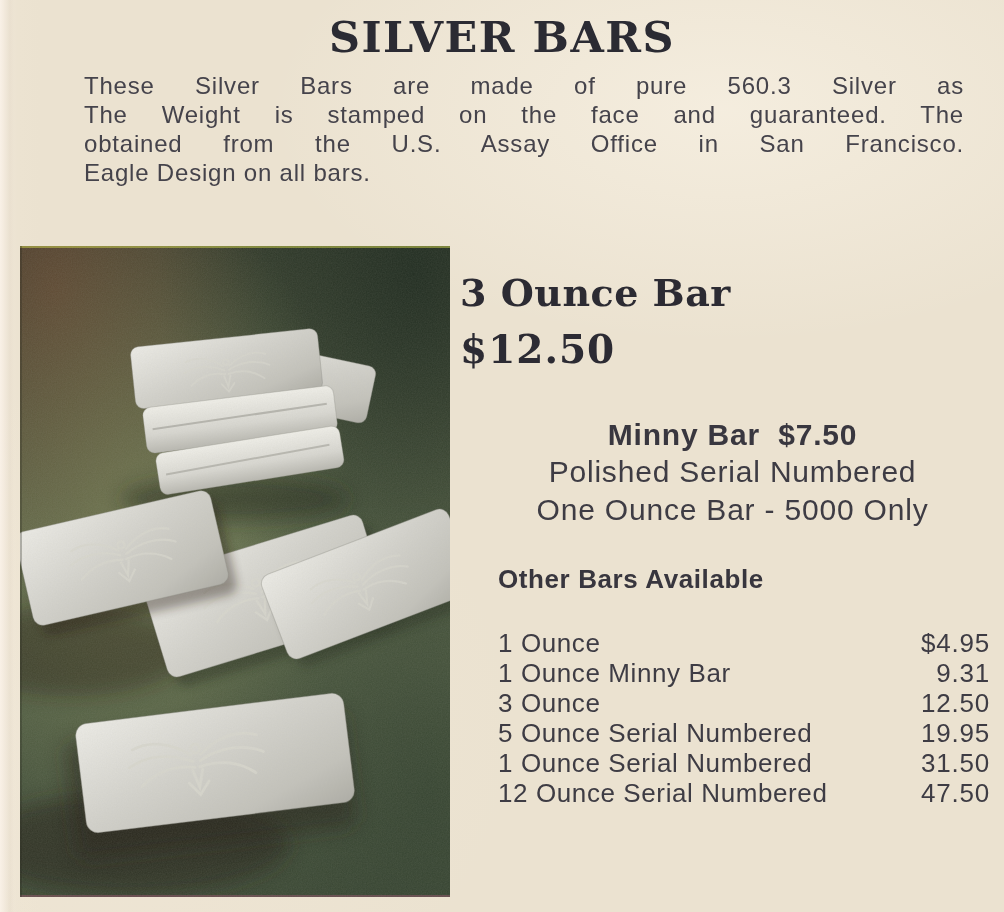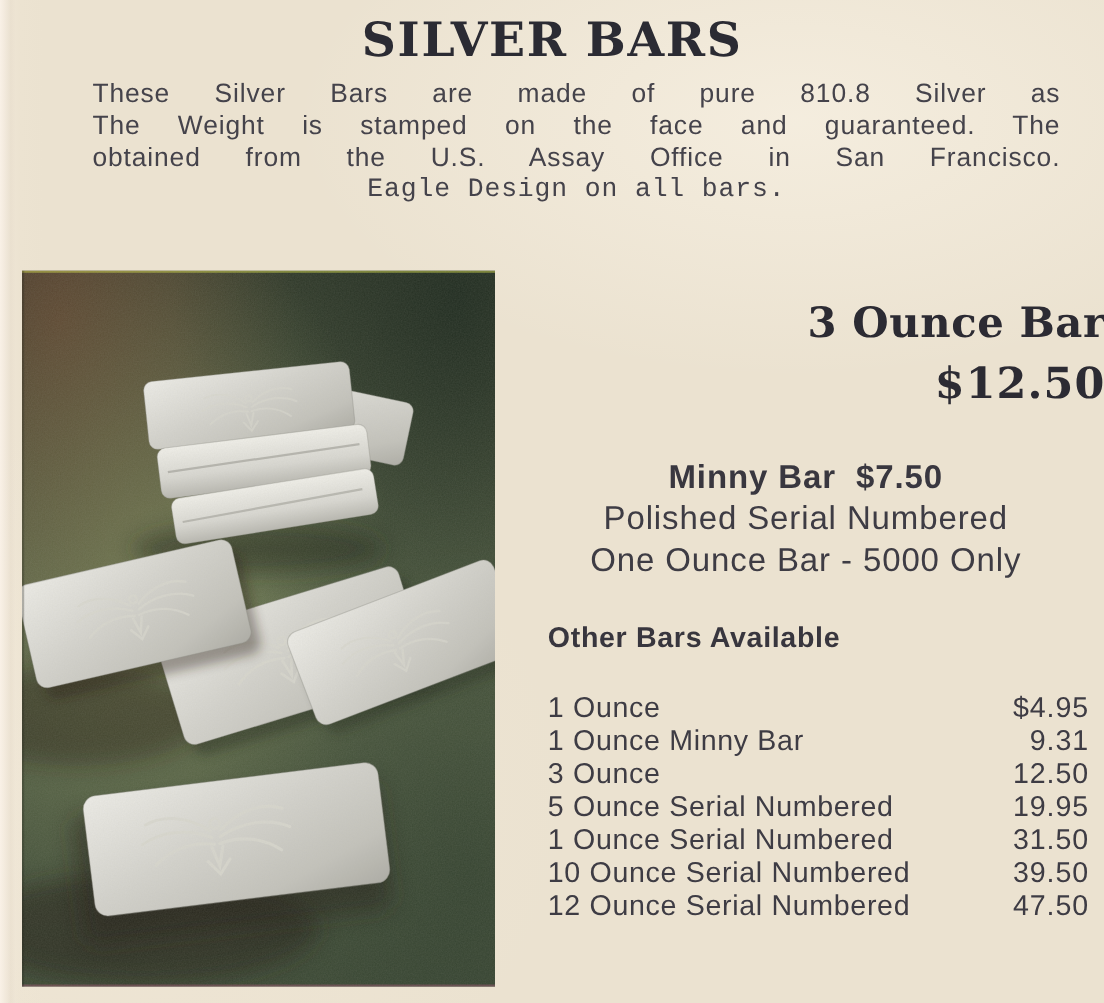--- a/index.html
+++ b/index.html
@@ -29,28 +29,28 @@
     color:#2b2b33;
   }
   .intro{
     position:absolute;left:84px;top:71px;width:880px;
     font-size:24px;
     line-height:29px;
     letter-spacing:0.8px;
     color:#45434b;
   }
   .intro .jline{text-align:justify;text-align-last:justify;}
-  .intro .lline{text-align:center;font-family:Liberation Mono, monospace;}
+  .intro .lline{text-align:left;}
   .photo-wrap{
     position:absolute;left:20px;top:246px;width:430px;height:651px;
   }
   .photo-wrap svg{display:block;}
   .featured{
     position:absolute;left:460px;top:272px;width:545px;
-    text-align:right;
+    text-align:left;
     font-family:"DejaVu Serif", serif;
     font-weight:700;
     color:#2c2b33;
   }
   .featured .f-name{font-size:38px;line-height:42px;letter-spacing:0.5px;}
   .featured .f-price{font-size:39px;line-height:42px;margin-top:14px;letter-spacing:1px;}
   .minny{
     position:absolute;left:460px;top:417px;width:545px;
     text-align:center;
     color:#3e3c44;
@@ -78,21 +78,21 @@
 </style>
 </head>
 <body>
 
 <div class="page">
   <div class="left-edge"></div>
 
   <div class="title">SILVER BARS</div>
 
   <div class="intro">
-    <div class="jline">These Silver Bars are made of pure 810.8 Silver as</div>
+    <div class="jline">These Silver Bars are made of pure 560.3 Silver as</div>
     <div class="jline">The Weight is stamped on the face and guaranteed. The</div>
     <div class="jline">obtained from the U.S. Assay Office in San Francisco.</div>
     <div class="lline">Eagle Design on all bars.</div>
   </div>
 
   <div class="photo-wrap">
     <svg width="430" height="651" viewBox="0 0 430 651" xmlns="http://www.w3.org/2000/svg">
       <defs>
         <linearGradient id="gBase" x1="0" y1="0" x2="0" y2="1">
           <stop offset="0" stop-color="#39412f"></stop>
@@ -238,22 +238,18 @@
       </div>
       <div class="o-row">
         <span class="o-name">5 Ounce Serial Numbered</span>
         <span class="o-price">19.95</span>
       </div>
       <div class="o-row">
         <span class="o-name">1 Ounce Serial Numbered</span>
         <span class="o-price">31.50</span>
       </div>
       <div class="o-row">
-        <span class="o-name">10 Ounce Serial Numbered</span>
-        <span class="o-price">39.50</span>
-      </div>
-      <div class="o-row">
         <span class="o-name">12 Ounce Serial Numbered</span>
         <span class="o-price">47.50</span>
       </div>
     </div>
   </div>
 </div>
 
 </body></html>

